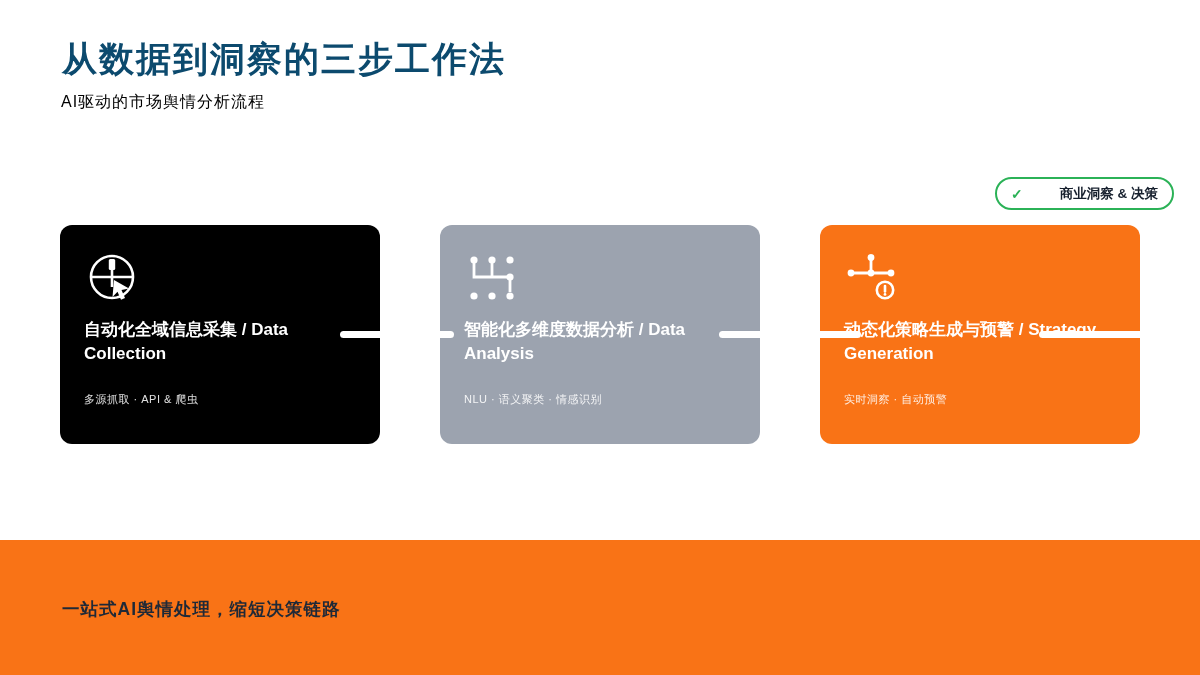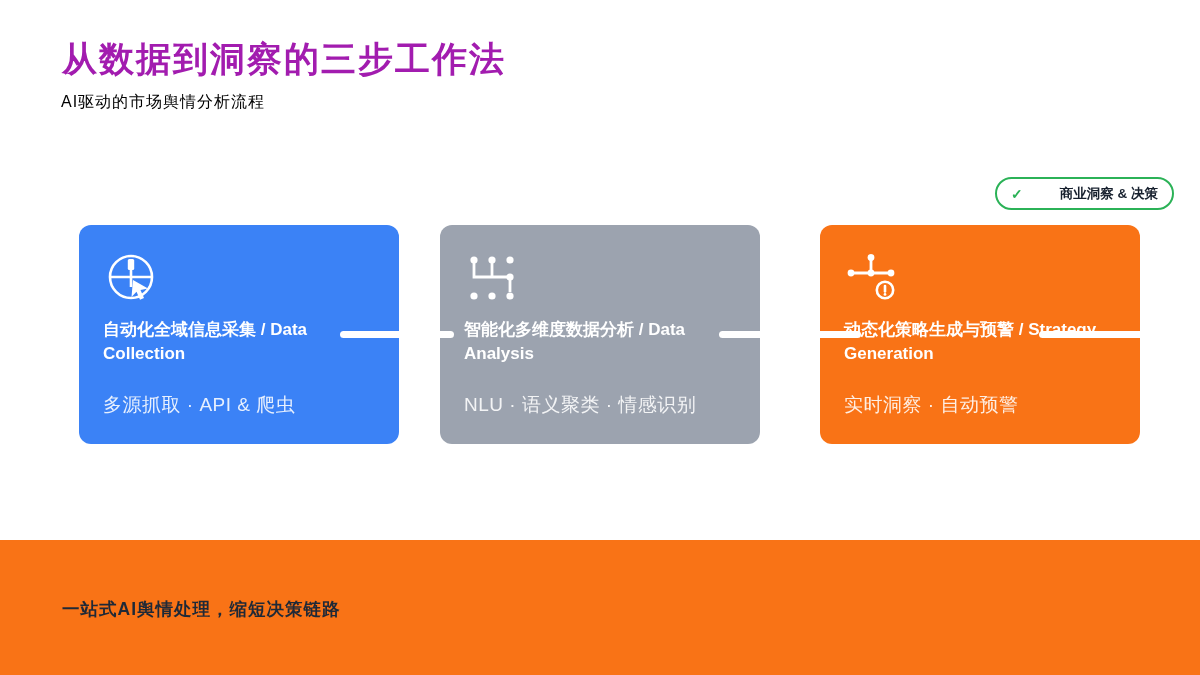--- a/index.html
+++ b/index.html
@@ -4,21 +4,21 @@
 <style>
   * { margin:0; padding:0; box-sizing:border-box; }
   body { font-family:"Liberation Sans", sans-serif; background:#e8e8e8; }
   .slide {
     position:relative; width:1200px; height:675px;
     background:#ffffff; overflow:hidden;
   }
   .page-title {
     position:absolute; left:62px; top:36px;
     font-family:"DejaVu Serif", serif;
-    font-size:35px; font-weight:700; color:#a21caf; letter-spacing:2px;
+    font-size:35px; font-weight:700; color:#0c4a6e; letter-spacing:2px;
   }
   .page-subtitle {
     position:absolute; left:61px; top:92px;
     font-size:16px; color:#000000; letter-spacing:1px;
   }
   .badge {
     position:absolute; left:995px; top:177px; height:33px;
     display:flex; align-items:center; gap:5px;
     padding:0 14px; background:#ffffff;
     border:2px solid #2bb257; border-radius:17px;
@@ -32,21 +32,21 @@
   .card-0 { left:60px; }
   .card-1 { left:440px; }
   .card-2 { left:820px; }
   .card-icon { width:56px; height:56px; margin-bottom:14px; }
   .card-title {
     position:absolute; left:24px; top:93px; width:276px;
     font-size:17px; font-weight:700; line-height:24px; color:#ffffff;
   }
   .card-subtitle {
     position:absolute; left:24px; top:167px; width:276px;
-    font-size:19px; color:rgba(255,255,255,0.88); letter-spacing:0.5px;
+    font-size:11px; color:rgba(255,255,255,0.88); letter-spacing:0.5px;
   }
   .connector {
     position:absolute; top:331px; height:7px; border-radius:4px;
     background:#ffffff; z-index:5;
   }
   .connector-a { left:340px; width:114px; }
   .connector-b { left:719px; width:142px; }
   .connector-c { left:1039px; width:110px; }
   .footer-band {
     position:absolute; left:0; top:540px; width:1200px; height:165px;
@@ -63,21 +63,21 @@
 <div class="slide">
 
   <h1 class="page-title">从数据到洞察的三步工作法</h1>
   <div class="page-subtitle">AI驱动的市场舆情分析流程</div>
 
   <div class="badge">
     <span class="check">✓</span>
     <span class="label">商业洞察 &amp; 决策</span>
   </div>
 
-  <div class="card card-0" style="background: #3b82f6; margin-left: 19px;">
+  <div class="card card-0" style="background: #000000;">
     <svg class="card-icon" viewBox="0 0 56 56">
       <circle cx="28" cy="27" r="21" fill="none" stroke="#ffffff" stroke-width="2.6"></circle>
       <rect x="24.8" y="9" width="6.4" height="11" rx="1.5" fill="#ffffff"></rect>
       <line x1="28" y1="20" x2="28" y2="37" stroke="#ffffff" stroke-width="2.6"></line>
       <line x1="7" y1="27" x2="49" y2="27" stroke="#ffffff" stroke-width="2.6"></line>
       <path d="M30 30 L45 38.5 L37.5 40 L41 48 L37 49.8 L33.5 41.8 L28.5 47 Z" fill="#ffffff"></path>
     </svg>
     <div class="card-title">自动化全域信息采集 / Data Collection</div>
     <div class="card-subtitle">多源抓取 · API &amp; 爬虫</div>
   </div>

